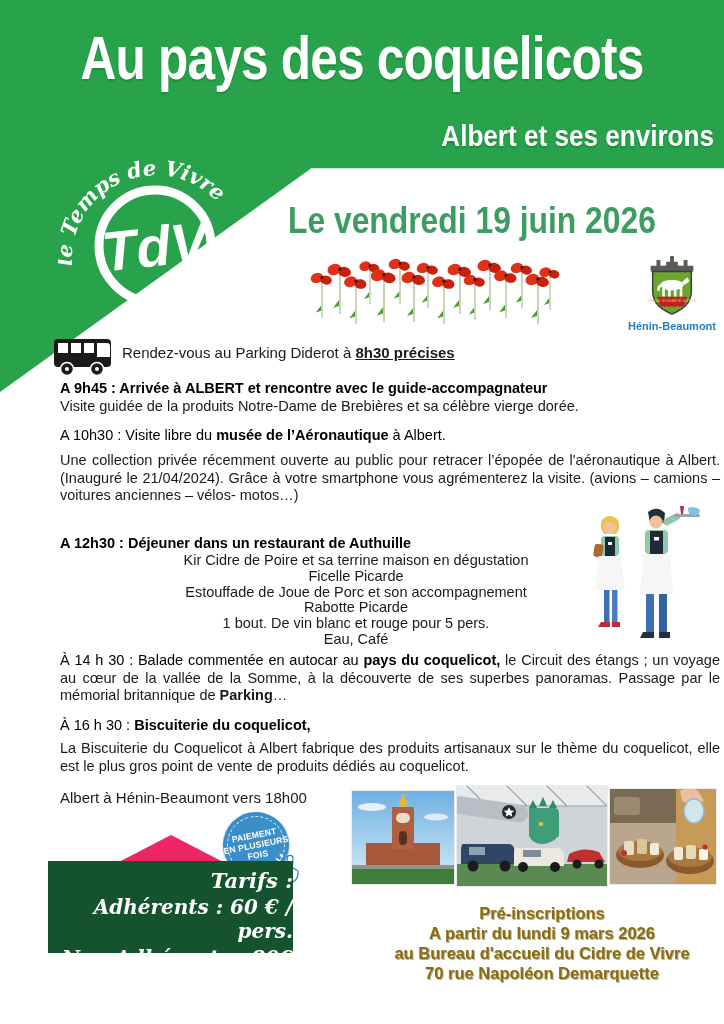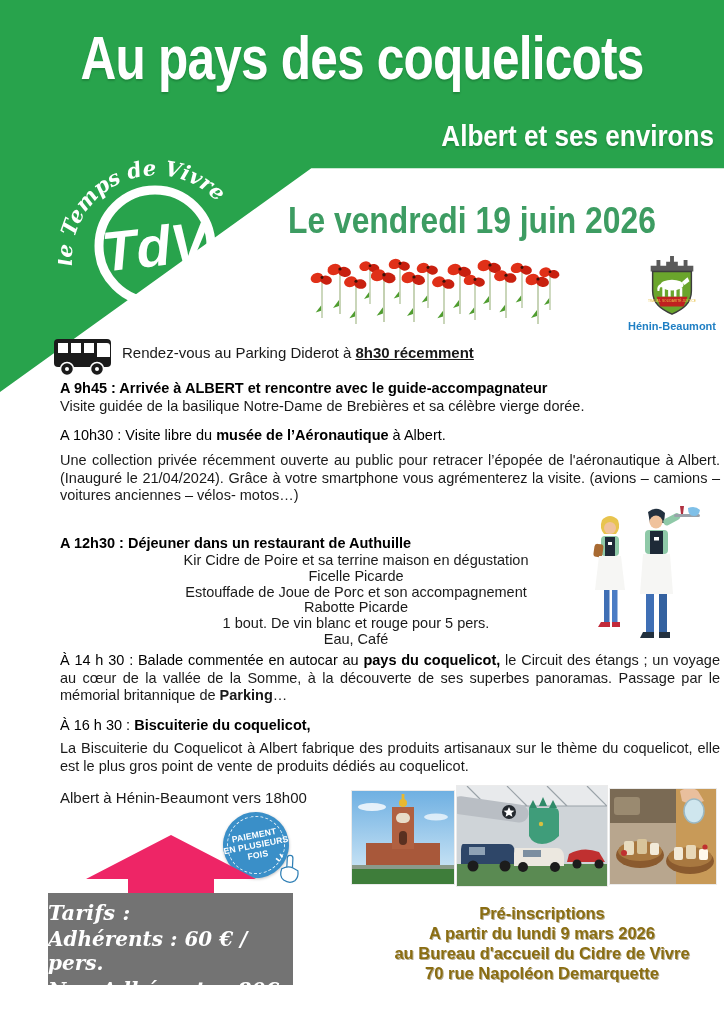--- a/index.html
+++ b/index.html
@@ -49,22 +49,22 @@
   .pay-badge{
     position:absolute;left:223px;top:812px;width:66px;height:66px;border-radius:50%;
     background:#3a8fc8;transform:rotate(-11deg);box-shadow:0 1px 3px rgba(0,0,0,.25);
   }
   .pay-badge .ring{position:absolute;inset:4px;border:1.6px dashed rgba(255,255,255,.85);border-radius:50%;}
   .pay-badge .txt{position:absolute;inset:0;display:flex;flex-direction:column;justify-content:center;
     align-items:center;color:#fff;font-size:8.6px;font-weight:700;line-height:10px;letter-spacing:.2px;}
   .hand-icon{position:absolute;right:-10px;bottom:-12px;width:30px;height:30px;transform:rotate(14deg);}
   .pink-arrow{position:absolute;left:86px;top:835px;width:170px;height:60px;}
   .tarifs-box{
-    position:absolute;left:48px;top:893px;width:245px;height:92px;background:#737373;
-    color:#fff;text-align:left;font-family:"DejaVu Serif",serif;font-style:italic;font-weight:700;
+    position:absolute;left:48px;top:861px;width:245px;height:92px;background:#14532d;
+    color:#fff;text-align:right;font-family:"DejaVu Serif",serif;font-style:italic;font-weight:700;
   }
   .tarifs-box .t1{font-size:21px;margin-top:7px;}
   .tarifs-box .t2{font-size:20px;margin-top:2px;}
   .tarifs-box .t3{font-size:20px;margin-top:3px;}
   .photo{position:absolute;box-shadow:0 0 0 1px rgba(0,0,0,.08);}
   .photo svg{display:block;}
   .photo-basilique{left:352px;top:791px;width:102px;height:93px;}
   .photo-musee{left:457px;top:786px;width:150px;height:100px;}
   .photo-biscuiterie{left:610px;top:789px;width:106px;height:95px;}
   .registration{
@@ -148,25 +148,25 @@
     <rect x="19" y="10" width="10" height="10" fill="#ffffff"></rect>
     <rect x="32" y="10" width="10" height="10" fill="#ffffff"></rect>
     <path d="M45 10 h10 a3 3 0 0 1 3 3 v11 h-13 z" fill="#ffffff"></path>
     <rect x="45" y="24" width="13" height="3" fill="#1b1b1b"></rect>
     <circle cx="15" cy="36" r="6.5" fill="#1b1b1b" stroke="#ffffff" stroke-width="1.5"></circle>
     <circle cx="15" cy="36" r="2" fill="#ffffff"></circle>
     <circle cx="45" cy="36" r="6.5" fill="#1b1b1b" stroke="#ffffff" stroke-width="1.5"></circle>
     <circle cx="45" cy="36" r="2" fill="#ffffff"></circle>
   </svg>
   <div class="meet-line">
-    <span>Rendez-vous au Parking Diderot à </span><span class="meet-emph">8h30 récemment</span>
+    <span>Rendez-vous au Parking Diderot à </span><span class="meet-emph">8h30 précises</span>
   </div>
 
   <div class="para red b" style="top:380px">A 9h45 : Arrivée à ALBERT et rencontre avec le guide-accompagnateur</div>
-  <div class="para" style="top:398px">Visite guidée de la basilique Notre-Dame de Brebières et sa célèbre vierge dorée.</div>
+  <div class="para" style="top:398px">Visite guidée de la produits Notre-Dame de Brebières et sa célèbre vierge dorée.</div>
 
   <div class="para red" style="top:427px">
     <span>A 10h30 : Visite libre du </span><span class="b">musée de l’Aéronautique</span><span> à Albert.</span>
   </div>
   <div class="para just" style="top:452px">Une collection privée récemment ouverte au public pour retracer l’épopée de l'aéronautique à Albert. (Inauguré le 21/04/2024). Grâce à votre smartphone vous agrémenterez la visite. (avions – camions – voitures anciennes – vélos- motos…)</div>
 
   <div class="para red b" style="top:535px">A 12h30 : Déjeuner dans un restaurant de Authuille</div>
   <div class="menu-block">
     <div>Kir Cidre de Poire et sa terrine maison en dégustation</div>
     <div>Ficelle Picarde</div>

